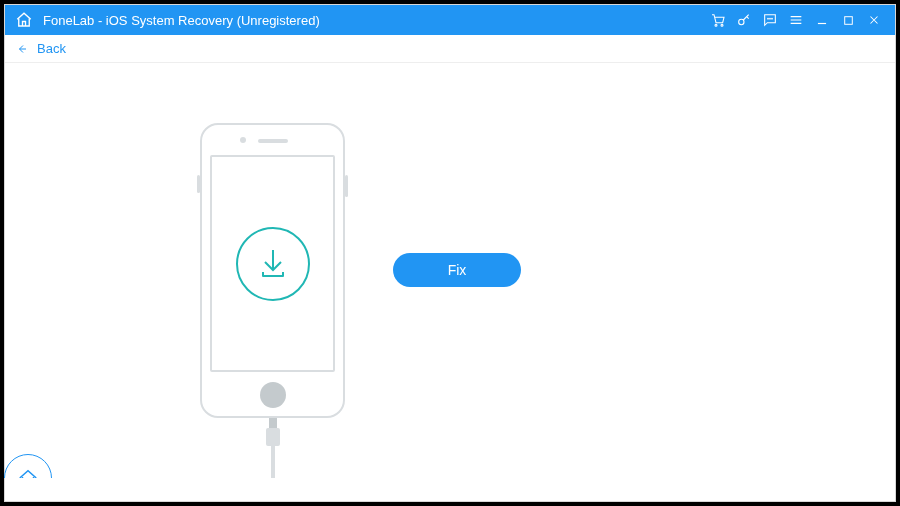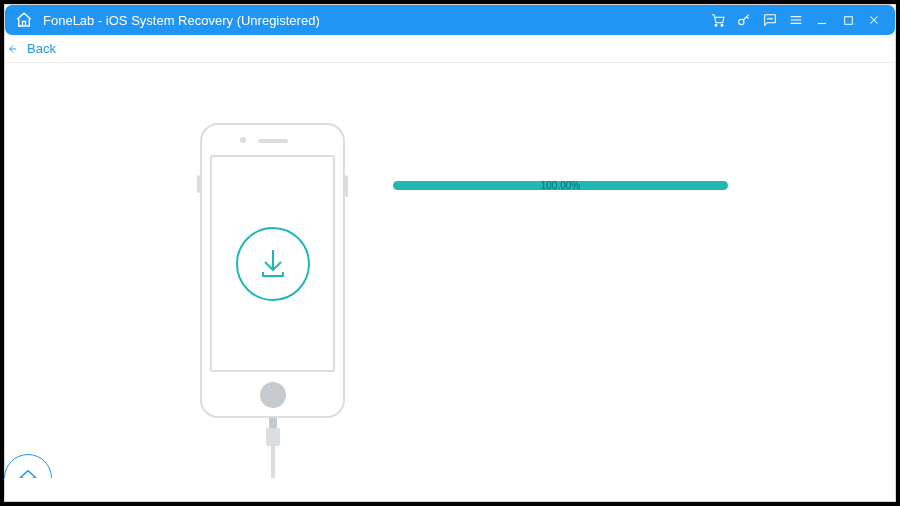--- a/index.html
+++ b/index.html
@@ -3,29 +3,29 @@
 <meta charset="utf-8">
 <style>
   * { box-sizing: border-box; margin: 0; padding: 0; }
   html, body { width: 900px; height: 506px; font-family: "Segoe UI", Arial, sans-serif; background: #000; overflow: hidden; }
   .window {
     position: absolute; left: 4px; top: 4px; width: 892px; height: 498px;
     background: #fff; border: 1px solid #d7d7d7; display: flex; flex-direction: column;
   }
   .titlebar {
     height: 30px; background: #2195f3; color: #fff; display: flex; align-items: center;
-    padding: 0 8px; font-size: 13px; border-radius: 7px;
+    padding: 0 8px; font-size: 13px;
   }
   .titlebar .home-icon { display: inline-flex; align-items: center; justify-content: center; width: 22px; height: 22px; margin-right: 8px; }
   .titlebar .title { flex: 0 0 auto; }
   .titlebar .spacer { flex: 1 1 auto; }
   .titlebar .tb-btn { width: 26px; height: 26px; display: inline-flex; align-items: center; justify-content: center; cursor: pointer; }
   .titlebar .tb-btn svg { stroke: #fff; fill: none; }
   .toolbar {
-    height: 28px; display: flex; align-items: center; padding: 0 0; border-bottom: 1px solid #eee;
+    height: 28px; display: flex; align-items: center; padding: 0 10px; border-bottom: 1px solid #eee;
   }
   .back-btn { display: inline-flex; align-items: center; color: #2195f3; font-size: 13px; cursor: pointer; gap: 8px; }
   .content { position: relative; flex: 1 1 auto; }
   .watermark {
     position: absolute; left: 8px; top: 2px; width: 140px; height: 44px;
     display: flex; align-items: center; justify-content: center;
   }
   .heading {
     position: absolute; left: 0; right: 0; top: 22px; text-align: center;
     font-size: 18px; color: #333; font-weight: 500;
@@ -149,25 +149,24 @@
     </div>
 
     <div class="cable">
       <svg width="18" height="60" viewBox="0 0 18 60">
         <rect x="5" y="0" width="8" height="10" fill="#c4cacd"></rect>
         <rect x="2" y="10" width="14" height="18" rx="2" fill="#d9dde0"></rect>
         <rect x="7" y="28" width="4" height="32" fill="#d9dde0"></rect>
       </svg>
     </div>
 
-    <div class="progress-wrap">
-      <div class="progress-bar"></div>
-      <div class="progress-label">100.00%</div>
-    </div>
 
+    <button class="fix-btn">
+      <span>Fix</span>
+    </button>
 
   </div>
 
 </div>
 
 <div class="float-circle">
   <svg width="22" height="22" viewBox="0 0 24 24" fill="none" stroke="#2195f3" stroke-width="1.6">
     <path d="M3 12 L12 4 L21 12"></path>
     <path d="M6 11 V20 H18 V11"></path>
   </svg>

